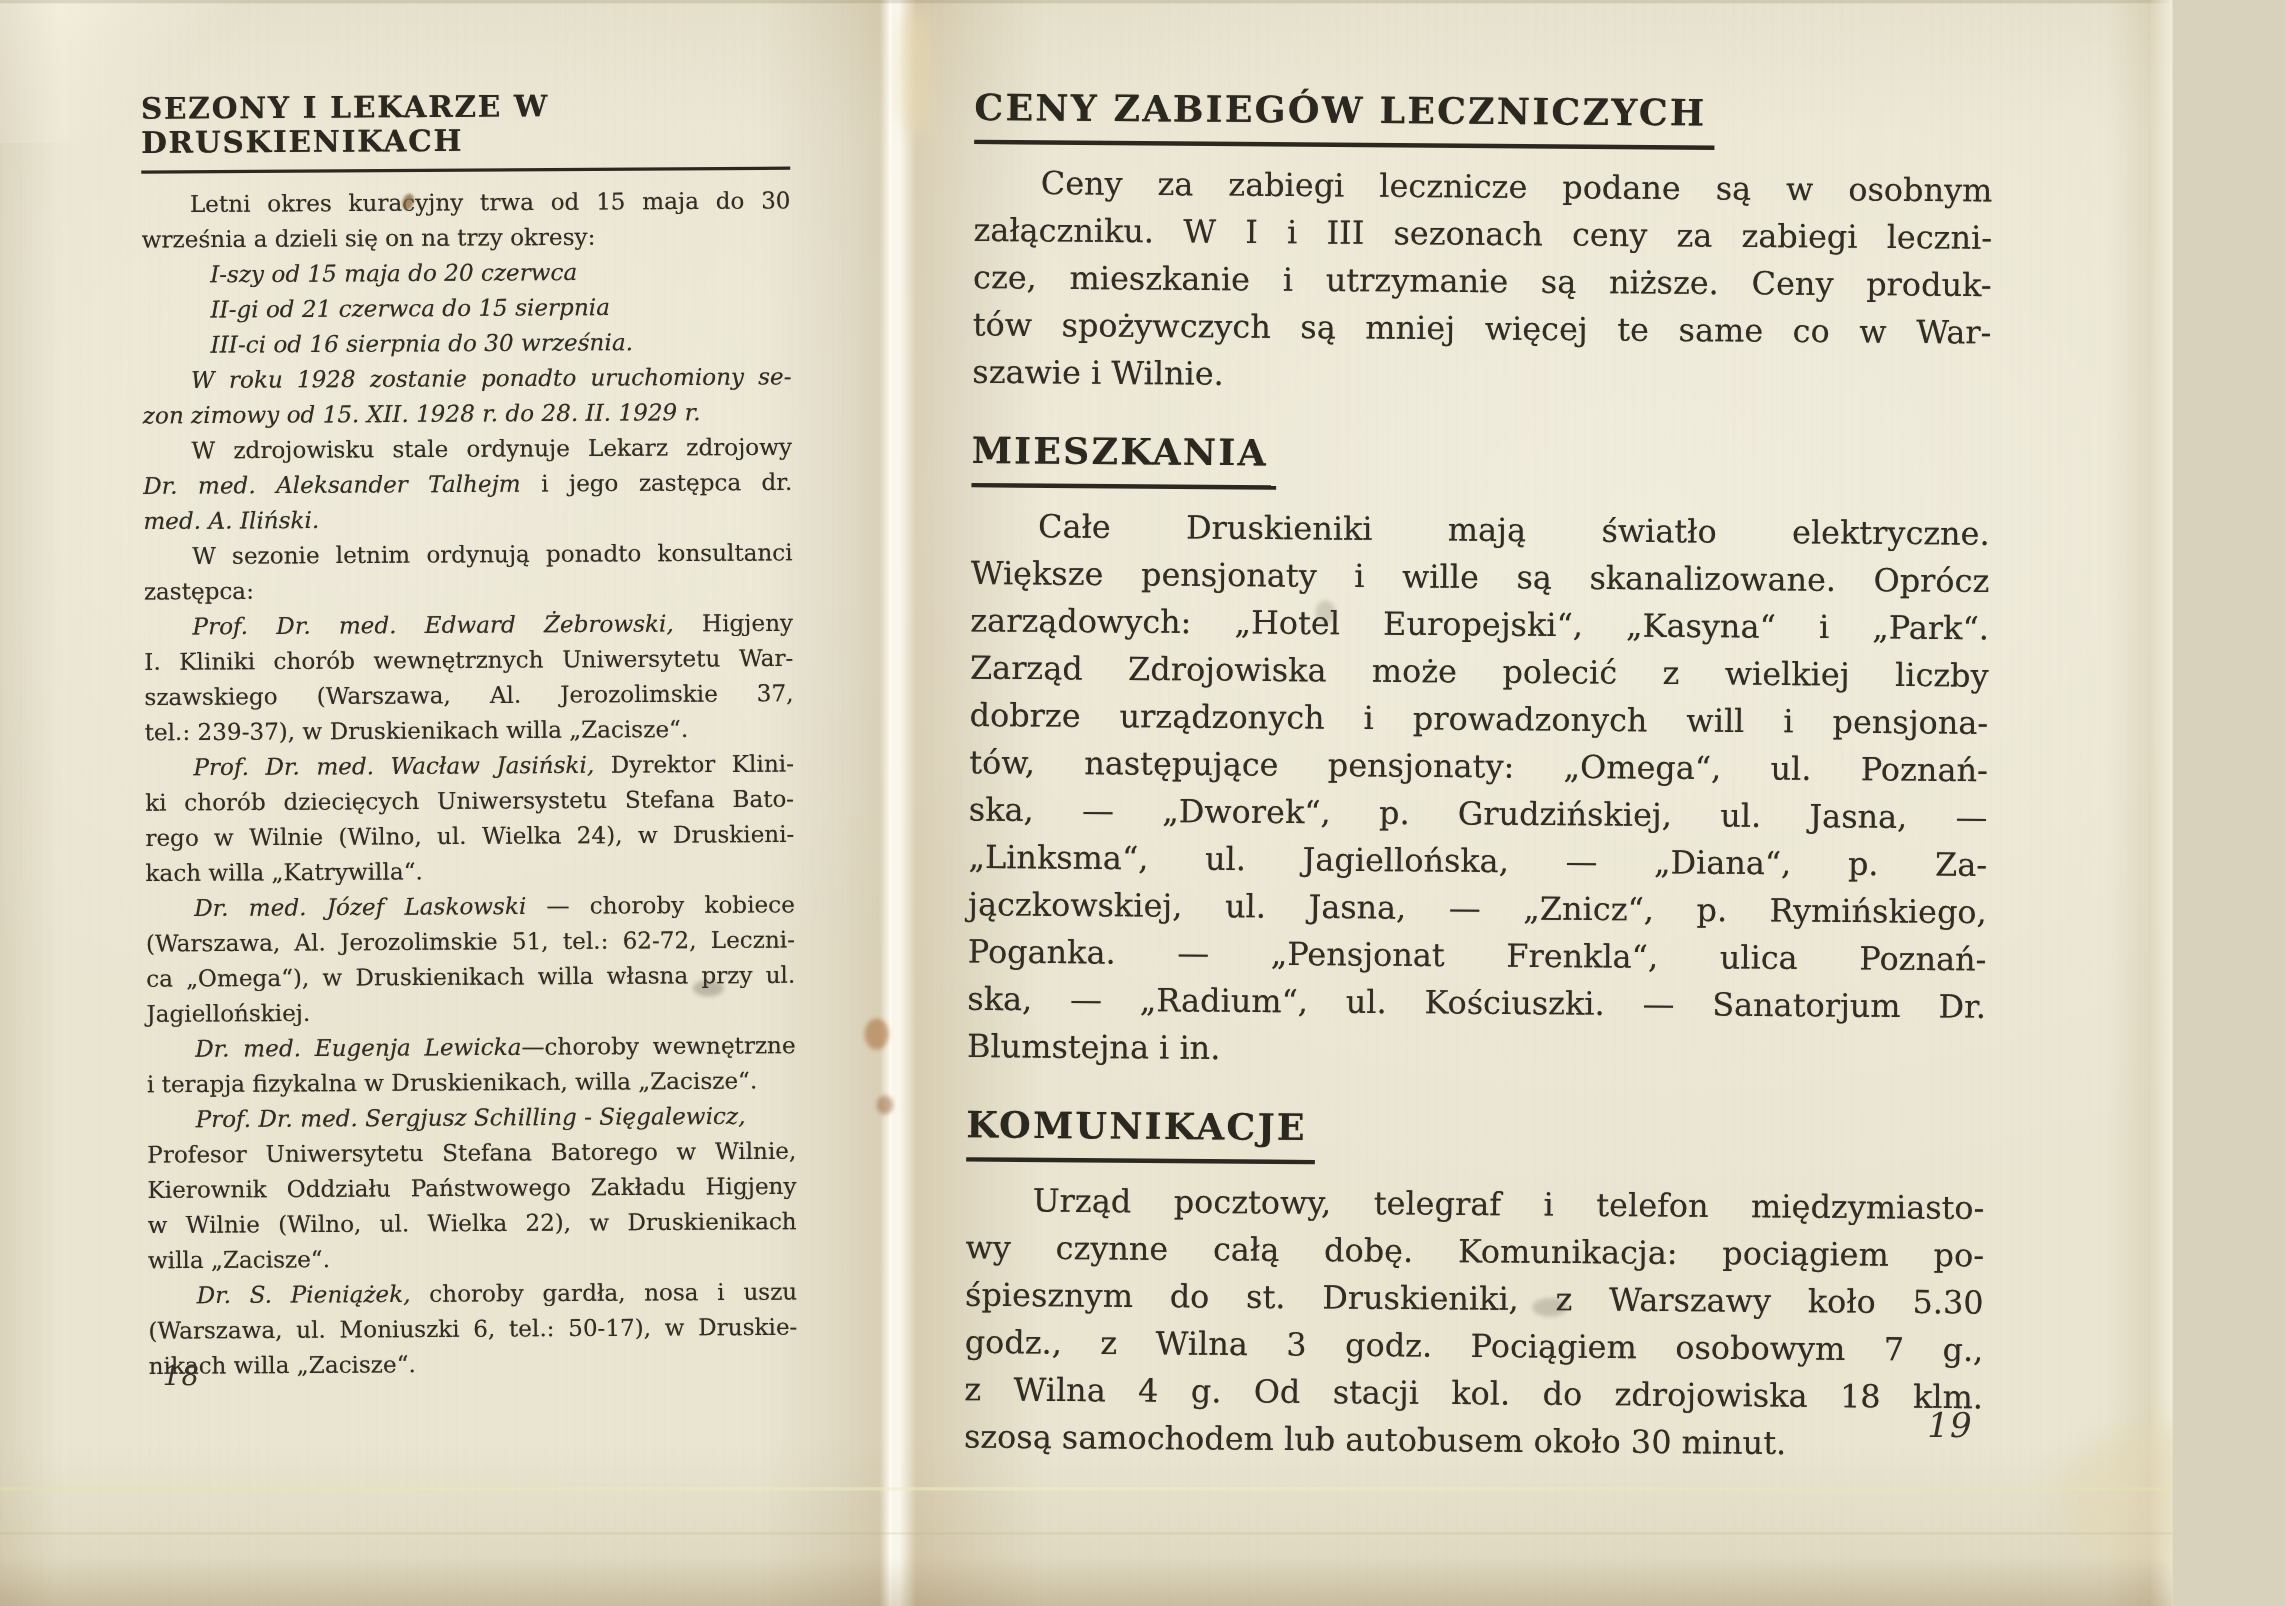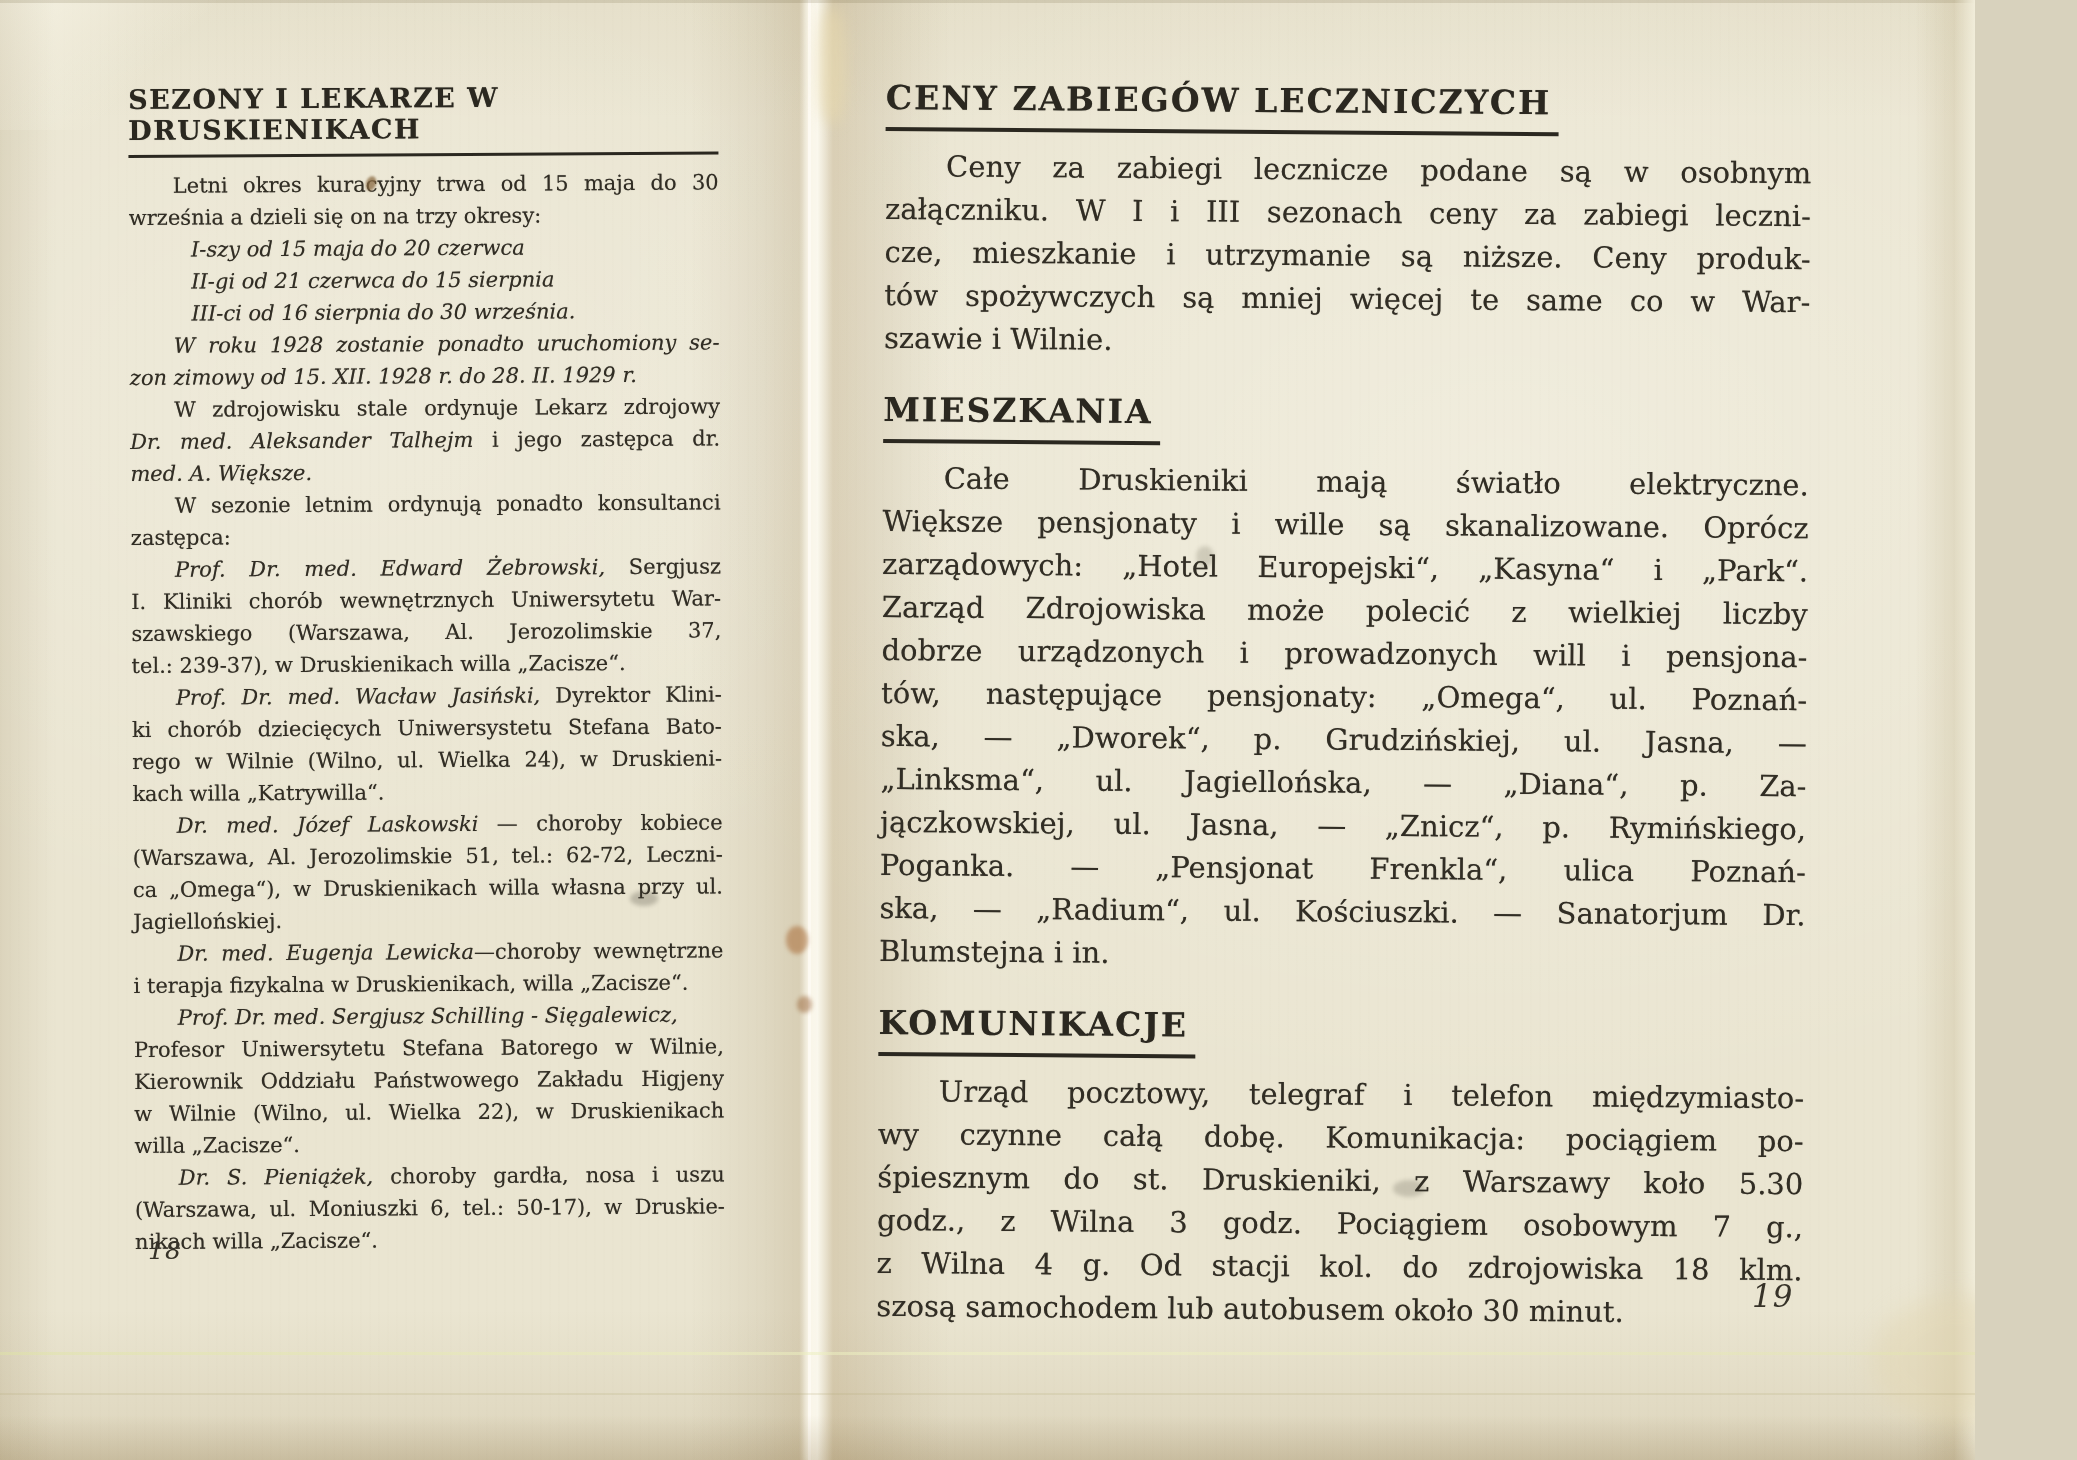--- a/index.html
+++ b/index.html
@@ -100,24 +100,24 @@
     <div class="body-l">
       <div class="ln j ind"><i></i><span>Letni okres kuracyjny trwa od 15 maja do 30</span></div>
       <div class="ln"><i></i><span>września a dzieli się on na trzy okresy:</span></div>
       <div class="ln ind2"><i>I-szy od 15 maja do 20 czerwca</i><span></span></div>
       <div class="ln ind2"><i>II-gi od 21 czerwca do 15 sierpnia</i><span></span></div>
       <div class="ln ind2"><i>III-ci od 16 sierpnia do 30 września.</i><span></span></div>
       <div class="ln j ind"><i>W roku 1928 zostanie ponadto uruchomiony se-</i><span></span></div>
       <div class="ln"><i>zon zimowy od 15. XII. 1928 r. do 28. II. 1929 r.</i><span></span></div>
       <div class="ln j ind"><i></i><span>W zdrojowisku stale ordynuje Lekarz zdrojowy</span></div>
       <div class="ln j"><i>Dr. med. Aleksander Talhejm </i><span>i jego zastępca dr.</span></div>
-      <div class="ln"><i>med. A. Większe.</i><span></span></div>
+      <div class="ln"><i>med. A. Iliński.</i><span></span></div>
       <div class="ln j ind"><i></i><span>W sezonie letnim ordynują ponadto konsultanci</span></div>
       <div class="ln"><i></i><span>zastępca:</span></div>
-      <div class="ln j ind"><i>Prof. Dr. med. Edward Żebrowski, </i><span>Sergjusz</span></div>
+      <div class="ln j ind"><i>Prof. Dr. med. Edward Żebrowski, </i><span>Higjeny</span></div>
       <div class="ln j"><i></i><span>I. Kliniki chorób wewnętrznych Uniwersytetu War-</span></div>
       <div class="ln j"><i></i><span>szawskiego (Warszawa, Al. Jerozolimskie 37,</span></div>
       <div class="ln"><i></i><span>tel.: 239-37), w Druskienikach willa „Zacisze“.</span></div>
       <div class="ln j ind"><i>Prof. Dr. med. Wacław Jasiński, </i><span>Dyrektor Klini-</span></div>
       <div class="ln j"><i></i><span>ki chorób dziecięcych Uniwersystetu Stefana Bato-</span></div>
       <div class="ln j"><i></i><span>rego w Wilnie (Wilno, ul. Wielka 24), w Druskieni-</span></div>
       <div class="ln"><i></i><span>kach willa „Katrywilla“.</span></div>
       <div class="ln j ind"><i>Dr. med. Józef Laskowski </i><span>— choroby kobiece</span></div>
       <div class="ln j"><i></i><span>(Warszawa, Al. Jerozolimskie 51, tel.: 62-72, Leczni-</span></div>
       <div class="ln j"><i></i><span>ca „Omega“), w Druskienikach willa własna przy ul.</span></div>

